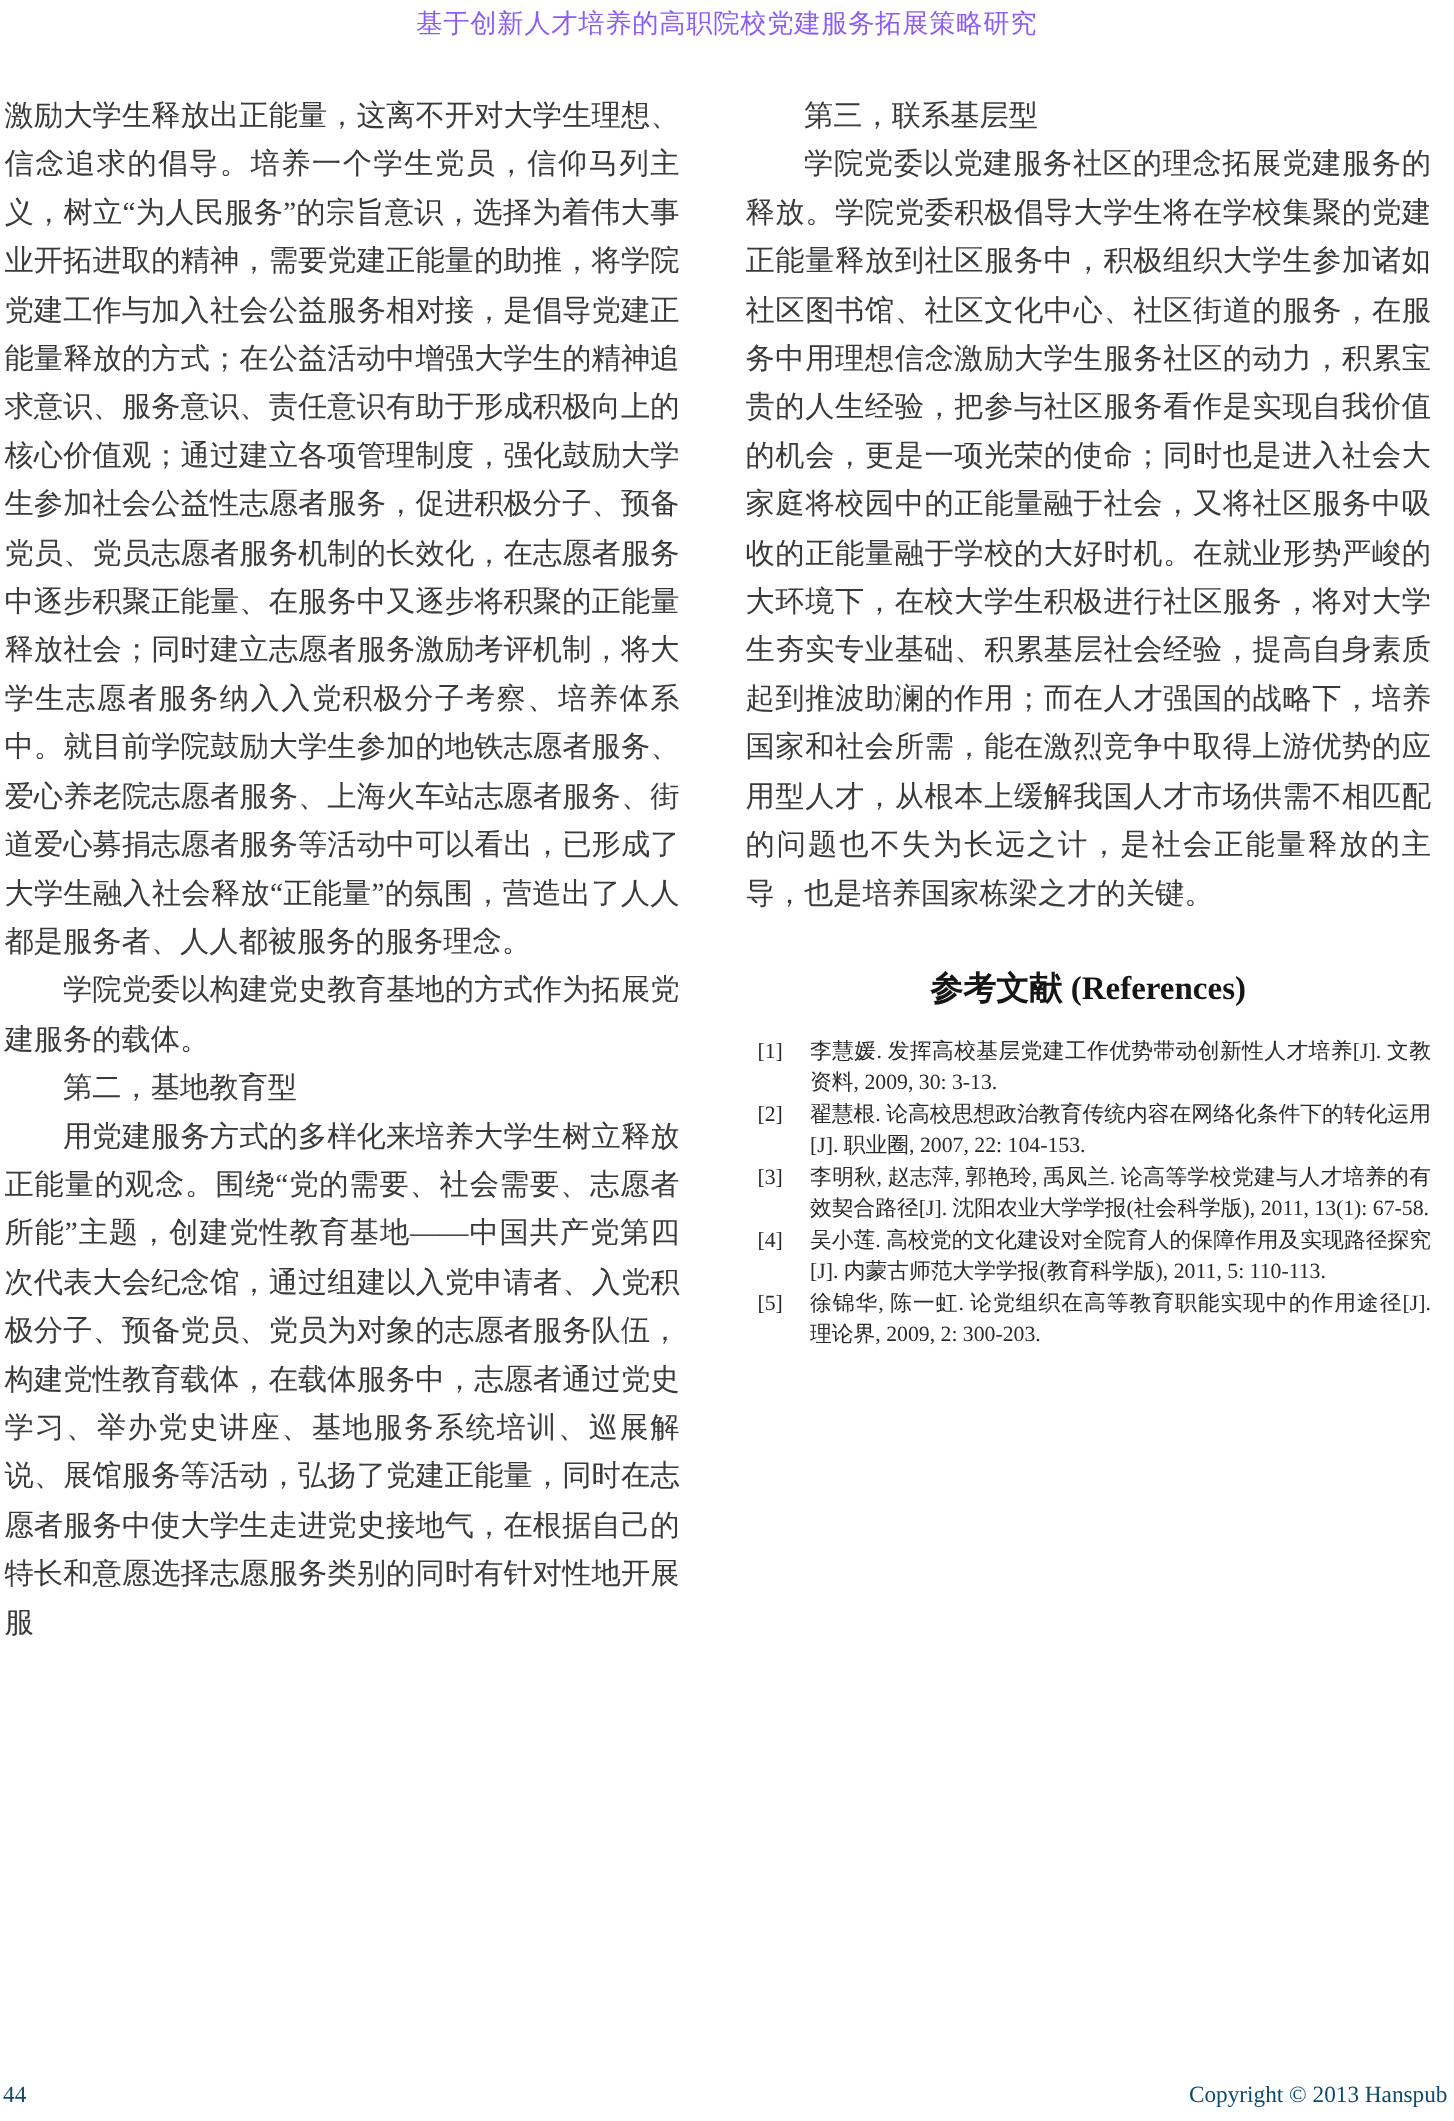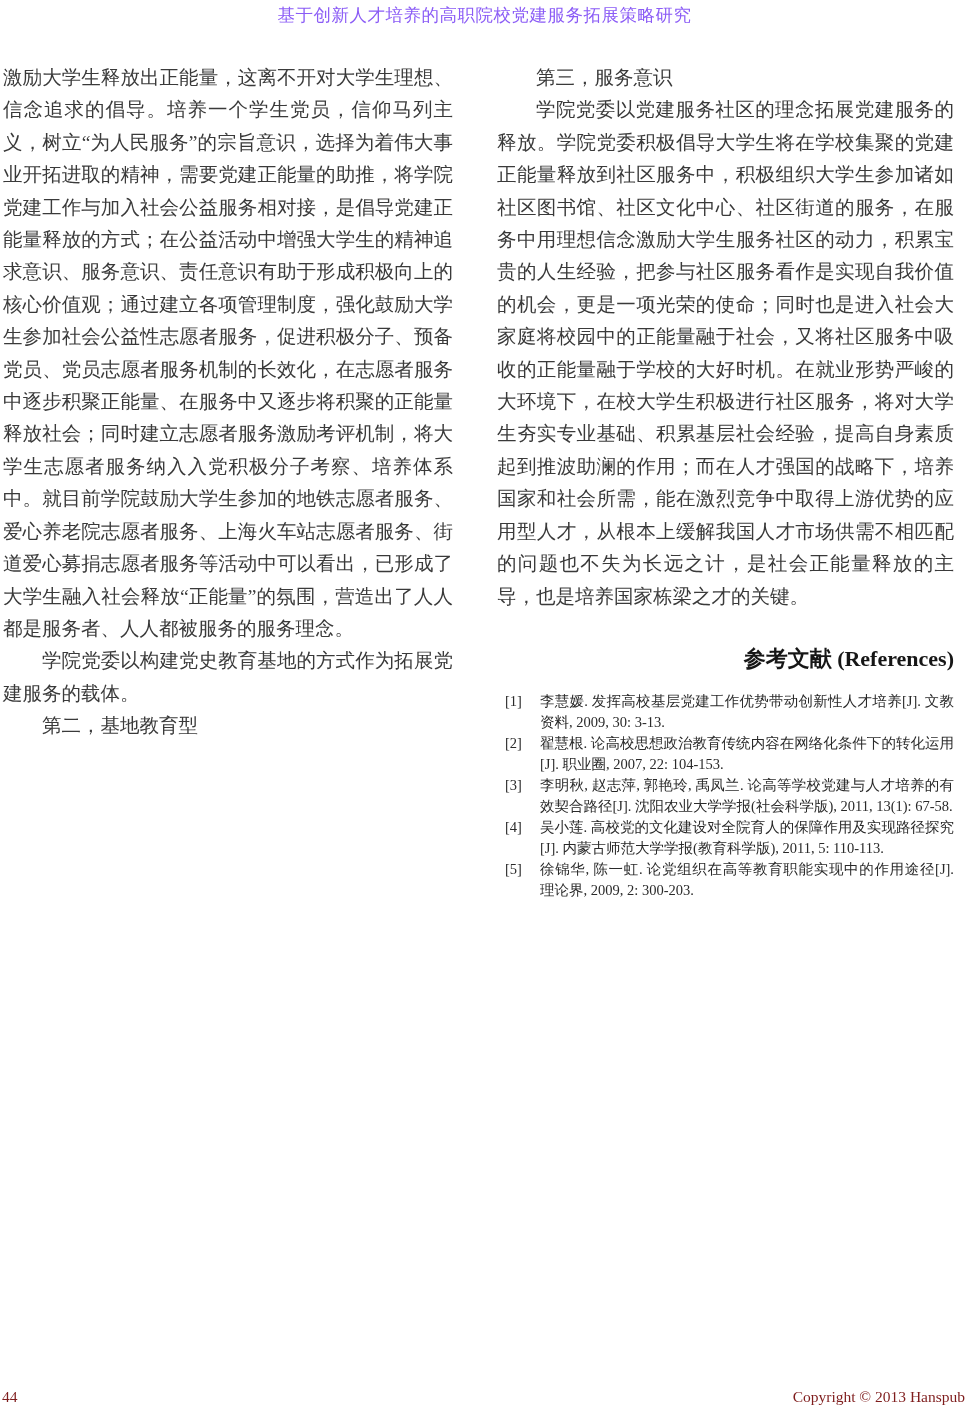--- a/index.html
+++ b/index.html
@@ -31,58 +31,59 @@
   .col.left  { width: 450px; }
   .col.right { width: 457px; }
   .col p { margin: 0; padding: 0; }
   .col p.indent { text-indent: 2em; }
   .refs-heading {
     margin: 32px 0 0 0;
     font-size: 22px;
     line-height: 28px;
     font-weight: bold;
     color: #161616;
-    text-align: right;
+    text-align: center;
     text-indent: 0;
   }
   .refs { margin-top: 18px; padding-left: 8px; }
   .ref {
     display: flex;
     font-size: 14.5px;
     line-height: 21px;
     color: #2a2a2a;
   }
   .ref-num { flex: none; width: 35px; }
   .ref-text { flex: 1; text-align: justify; }
   .footer {
     position: absolute; top: 1388px; left: 0; width: 100%;
     box-sizing: border-box;
     padding: 0 4px 0 2px;
     display: flex; justify-content: space-between; align-items: center;
     font-size: 15.5px;
-    color: #7f1d1d;
+    color: #0c4a6e;
   }
 </style>
 </head>
 <body>
 
 <div class="page">
 
   <div class="title">基于创新人才培养的高职院校党建服务拓展策略研究</div>
 
   <div class="columns">
 
     <div class="col left">
       <p>激励大学生释放出正能量，这离不开对大学生理想、信念追求的倡导。培养一个学生党员，信仰马列主义，树立“为人民服务”的宗旨意识，选择为着伟大事业开拓进取的精神，需要党建正能量的助推，将学院党建工作与加入社会公益服务相对接，是倡导党建正能量释放的方式；在公益活动中增强大学生的精神追求意识、服务意识、责任意识有助于形成积极向上的核心价值观；通过建立各项管理制度，强化鼓励大学生参加社会公益性志愿者服务，促进积极分子、预备党员、党员志愿者服务机制的长效化，在志愿者服务中逐步积聚正能量、在服务中又逐步将积聚的正能量释放社会；同时建立志愿者服务激励考评机制，将大学生志愿者服务纳入入党积极分子考察、培养体系中。就目前学院鼓励大学生参加的地铁志愿者服务、爱心养老院志愿者服务、上海火车站志愿者服务、街道爱心募捐志愿者服务等活动中可以看出，已形成了大学生融入社会释放“正能量”的氛围，营造出了人人都是服务者、人人都被服务的服务理念。</p>
       <p class="indent">学院党委以构建党史教育基地的方式作为拓展党建服务的载体。</p>
       <p class="indent">第二，基地教育型</p>
+      <p class="indent">用党建服务方式的多样化来培养大学生树立释放正能量的观念。围绕“党的需要、社会需要、志愿者所能”主题，创建党性教育基地——中国共产党第四次代表大会纪念馆，通过组建以入党申请者、入党积极分子、预备党员、党员为对象的志愿者服务队伍，构建党性教育载体，在载体服务中，志愿者通过党史学习、举办党史讲座、基地服务系统培训、巡展解说、展馆服务等活动，弘扬了党建正能量，同时在志愿者服务中使大学生走进党史接地气，在根据自己的特长和意愿选择志愿服务类别的同时有针对性地开展服</p>
     </div>
 
     <div class="col right">
-      <p class="indent">第三，服务意识</p>
+      <p class="indent">第三，联系基层型</p>
       <p class="indent">学院党委以党建服务社区的理念拓展党建服务的释放。学院党委积极倡导大学生将在学校集聚的党建正能量释放到社区服务中，积极组织大学生参加诸如社区图书馆、社区文化中心、社区街道的服务，在服务中用理想信念激励大学生服务社区的动力，积累宝贵的人生经验，把参与社区服务看作是实现自我价值的机会，更是一项光荣的使命；同时也是进入社会大家庭将校园中的正能量融于社会，又将社区服务中吸收的正能量融于学校的大好时机。在就业形势严峻的大环境下，在校大学生积极进行社区服务，将对大学生夯实专业基础、积累基层社会经验，提高自身素质起到推波助澜的作用；而在人才强国的战略下，培养国家和社会所需，能在激烈竞争中取得上游优势的应用型人才，从根本上缓解我国人才市场供需不相匹配的问题也不失为长远之计，是社会正能量释放的主导，也是培养国家栋梁之才的关键。</p>
 
       <h2 class="refs-heading">参考文献  (References)</h2>
 
       <div class="refs">
         <div class="ref">
           <span class="ref-num">[1]</span>
           <span class="ref-text">李慧媛. 发挥高校基层党建工作优势带动创新性人才培养[J]. 文教资料, 2009, 30: 3-13.</span>
         </div>
         <div class="ref">

